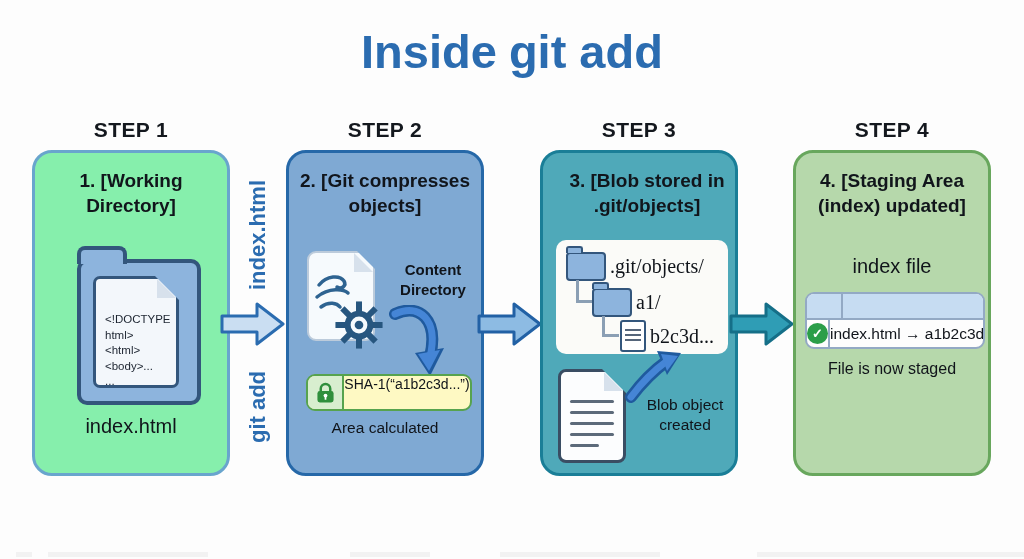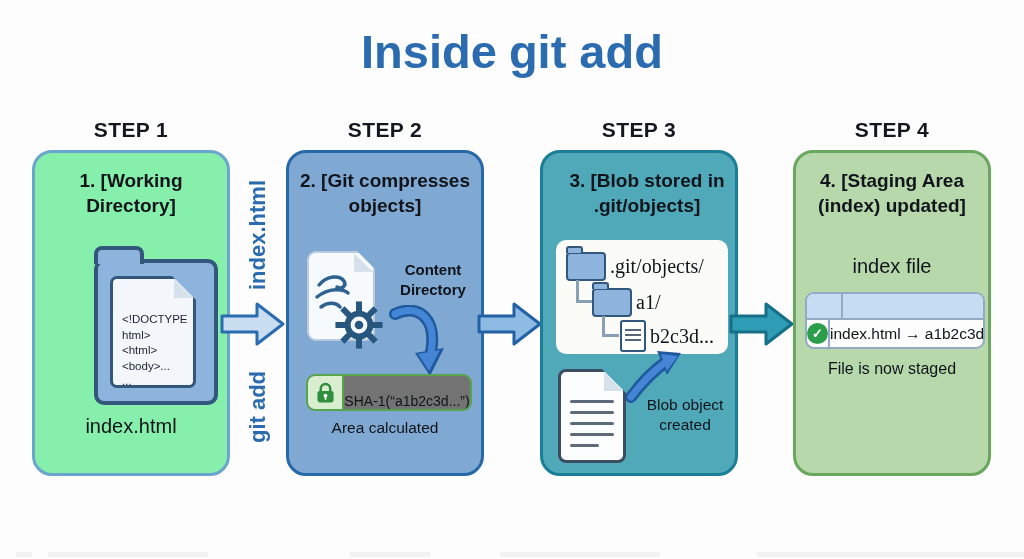--- a/index.html
+++ b/index.html
@@ -42,21 +42,21 @@
   .fold { position:absolute; top:-3px; right:-3px; width:0; height:0;
     border-left:24px solid transparent; }
   .fold.on-folder { border-top:24px solid #8db4dd; }
   .fold.on-box2   { border-top:24px solid #7fa9d3; }
   .fold.on-box3   { border-top:24px solid #4fa9b9; }
   .flap { position:absolute; top:0; right:0; width:0; height:0;
     border-bottom:19px solid #d7e1ec; border-right:19px solid transparent; }
 
   
   .wd-folder { position:absolute; left:42px; top:106px; width:116px; height:138px;
-    background:#8db4dd; border:4px solid #33567c; border-radius:10px;margin-left:17px; }
+    background:#8db4dd; border:4px solid #33567c; border-radius:10px; }
   .wd-folder::before { content:''; position:absolute; top:-17px; left:-4px; width:42px; height:14px;
     background:#8db4dd; border:4px solid #33567c; border-bottom:none; border-radius:8px 8px 0 0; }
   .wd-doc { position:absolute; left:12px; top:13px; width:80px; height:106px;
     background:#f3f7fb; border:3px solid #33567c; border-radius:7px; }
   .wd-code { position:absolute; left:9px; top:33px; font-size:11.5px; color:#1c2430;
     line-height:1.35; white-space:nowrap; }
   .wd-label { position:absolute; top:262px; width:100%; text-align:center;
     font-size:20px; color:#10141a; }
 
   
@@ -65,22 +65,22 @@
   .s2-doc .fold { border-left-width:20px; border-top-width:20px !important; }
   .s2-swirl { position:absolute; left:4px; top:12px; }
   .gear { position:absolute; left:44px; top:146px; }
   .s2-note { position:absolute; left:96px; top:107px; width:96px; text-align:center;
     font-size:15px; font-weight:600; color:#10141a; line-height:1.3; }
   .s2-curve { position:absolute; left:98px; top:152px; }
   .curve-under { fill:none; stroke:#1f5a9e; stroke-width:12; stroke-linecap:round; }
   .curve-over  { fill:none; stroke:#4585d6; stroke-width:7;  stroke-linecap:round; }
   .curve-head-under { fill:#1f5a9e; } .curve-head-over { fill:#4585d6; }
   .s2-pill { position:absolute; left:17px; top:221px; width:166px; height:37px;
-    background:#737373; border:2px solid #57a34e; border-radius:9px;
-    display:flex; align-items:flex-end; box-sizing:border-box; overflow:hidden; }
+    background:#fef9c3; border:2px solid #57a34e; border-radius:9px;
+    display:flex; align-items:flex-start; box-sizing:border-box; overflow:hidden; }
   .lock-cell { width:34px; align-self:stretch; display:flex; align-items:center;
     justify-content:center; background:#d8eecf; border-right:2px solid #57a34e; }
   .pill-text { flex:1; text-align:center; font-size:14px; color:#10141a; white-space:nowrap; }
   .s2-caption { position:absolute; top:266px; width:100%; text-align:center;
     font-size:15.5px; color:#10141a; }
 
   
   .s3-panel { position:absolute; left:13px; top:87px; width:172px; height:114px;
     background:#fbfbf8; border-radius:10px; }
   .mini-folder { position:absolute; width:36px; height:25px; background:#8db4dd;

